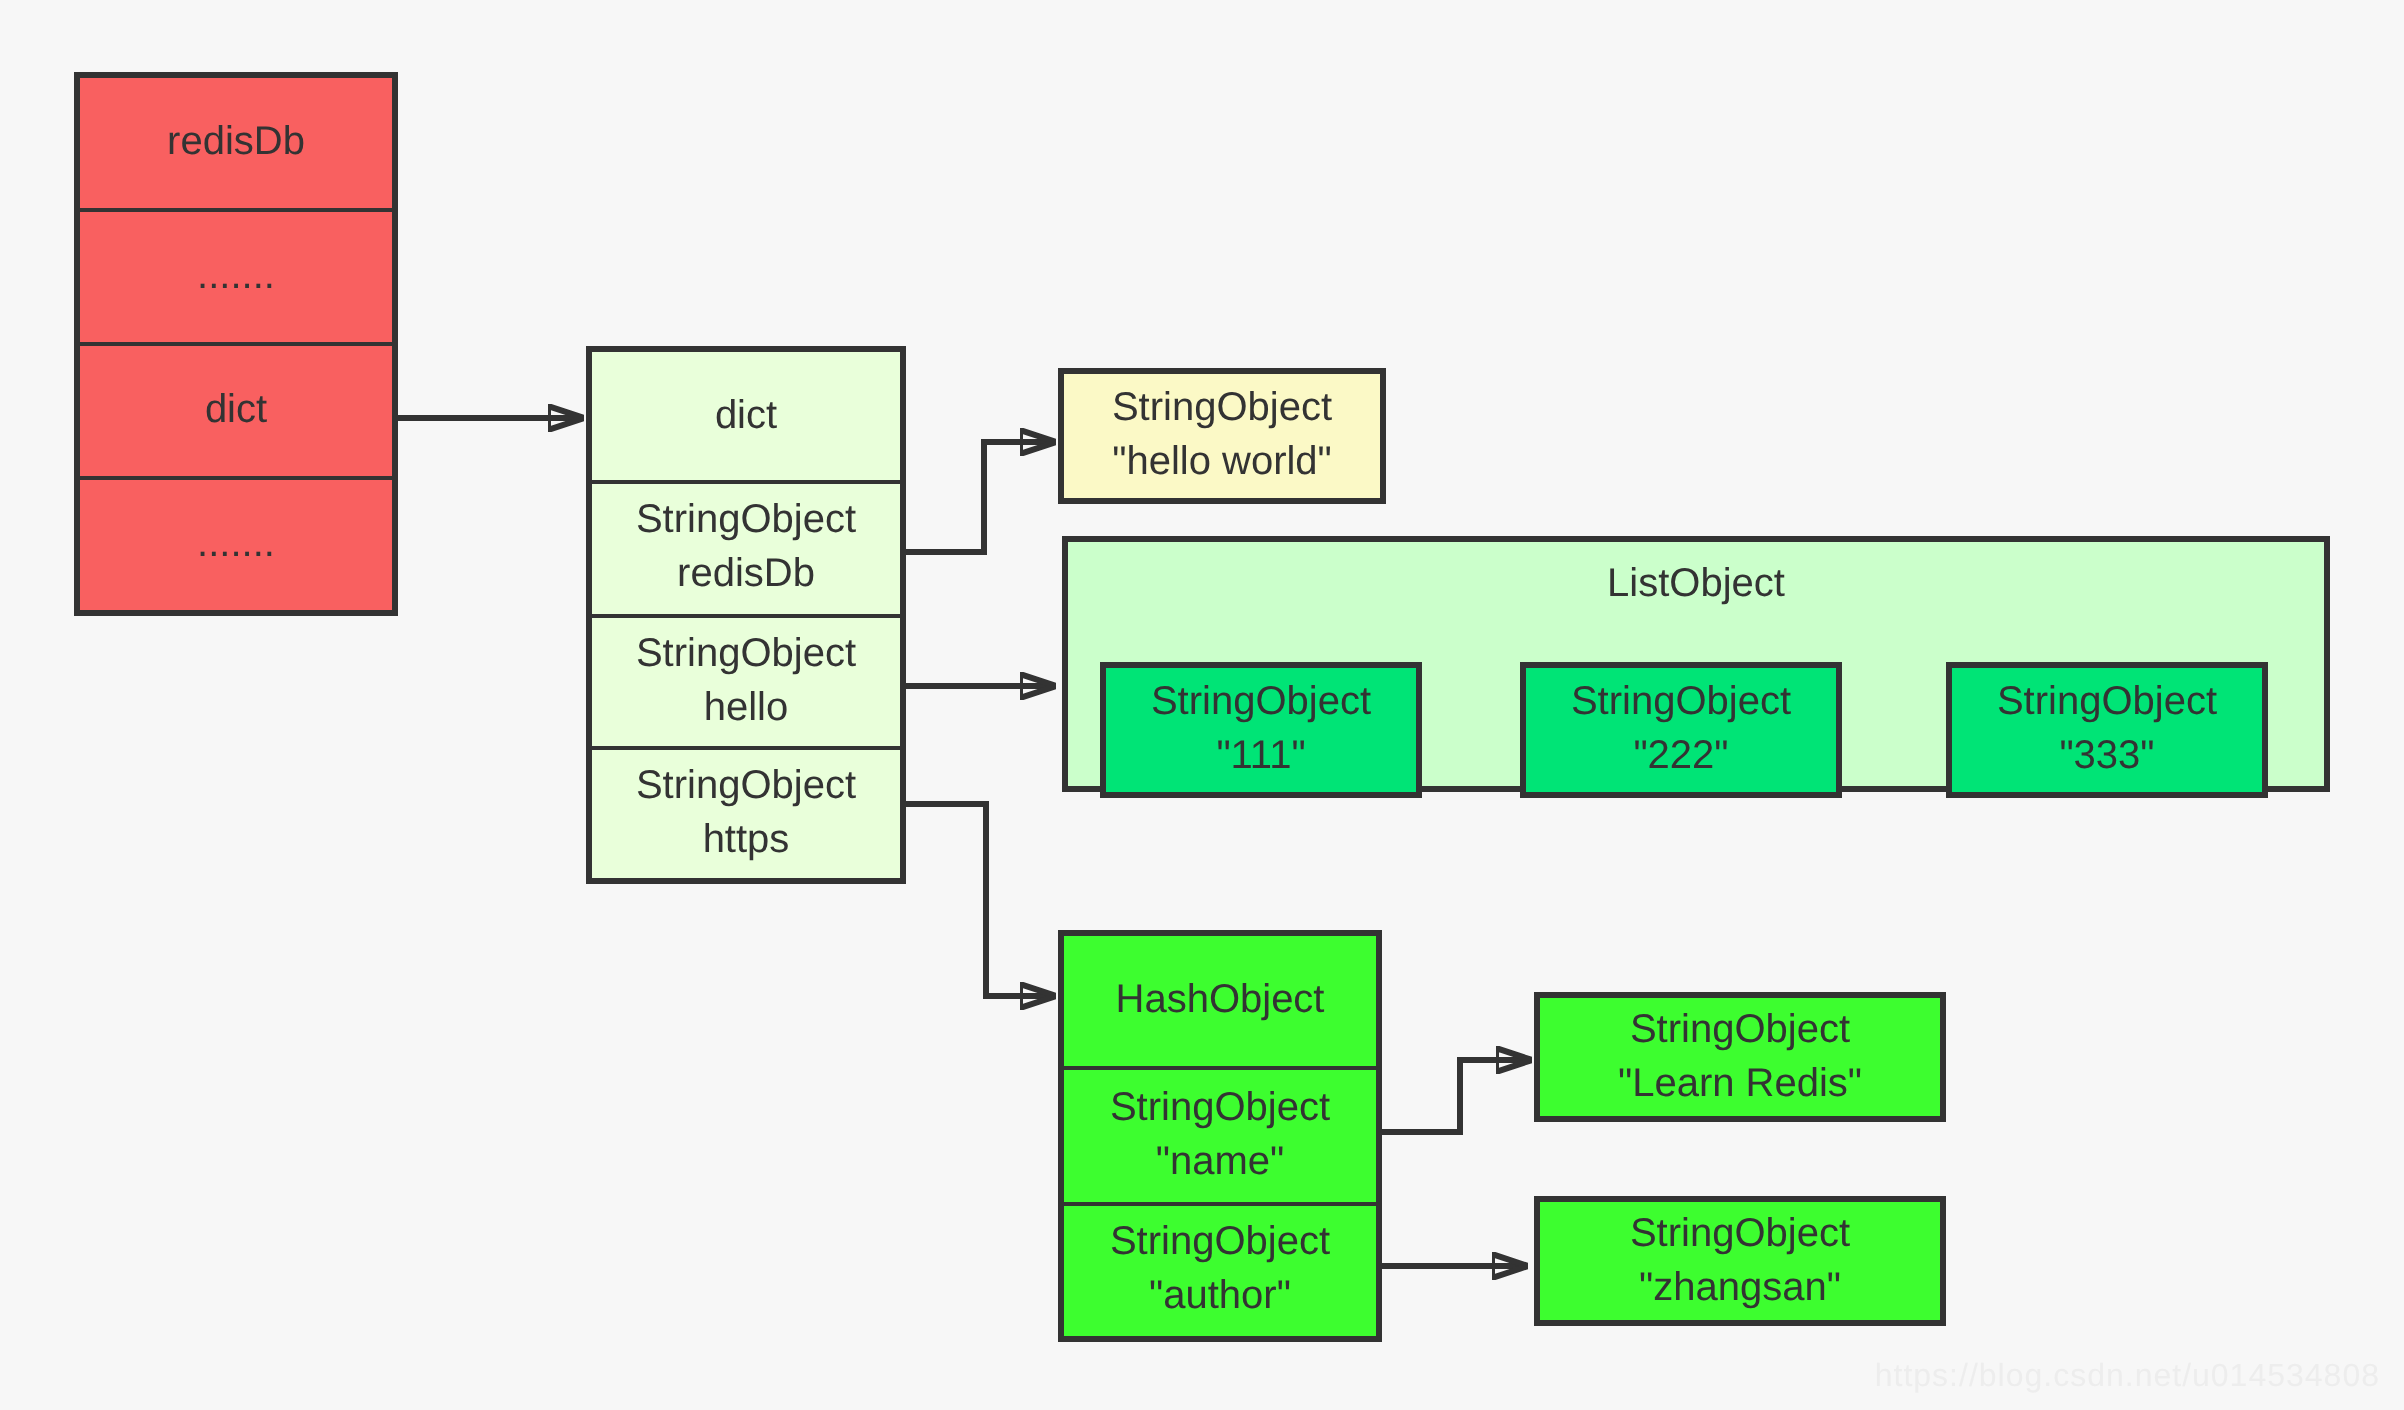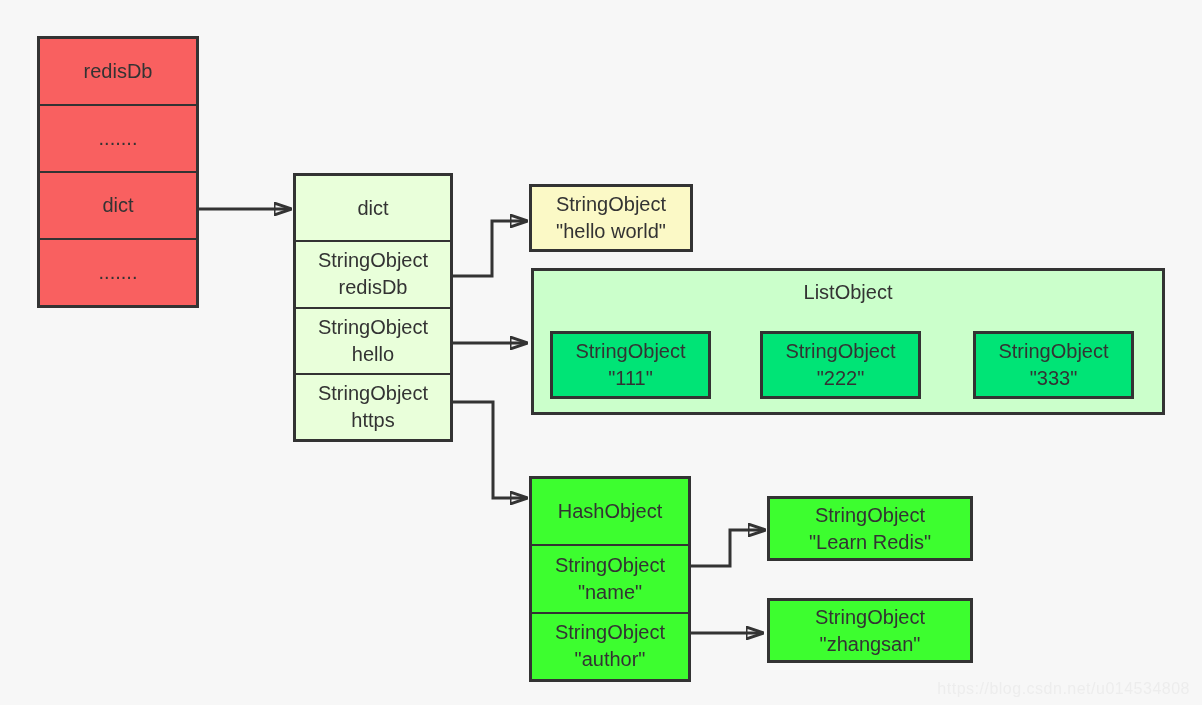--- a/index.html
+++ b/index.html
@@ -66,32 +66,32 @@
   .pale-green-bg { background: var(--pale-green); }
   .pale-yellow-bg { background: var(--pale-yellow); }
   .list-bg { background: var(--list-bg); }
   .spring-green-bg { background: var(--spring-green); }
   .bright-green-bg { background: var(--bright-green); }
 
   
   .redisdb-table { left: 37px; top: 36px; width: 162px; height: 272px; }
   .dict-table    { left: 293px; top: 173px; width: 160px; height: 269px; }
   .hello-box     { left: 529px; top: 184px; width: 164px; height: 68px; }
-  .list-container{ left: 531px; top: 268px; width: 634px; height: 147px; }
+  .list-container{ left: 531px; top: 268px; width: 634px; height: 128px; }
   .list-title {
     position: absolute;
     left: 0; top: 10px; width: 100%;
     text-align: center;
     font-size: 20px;
   }
   .list-item { position: absolute; top: 60px; width: 161px; height: 68px; }
   .list-item-1 { left: 16px; }
   .list-item-2 { left: 226px; }
   .list-item-3 { left: 439px; }
-  .hash-table    { left: 529px; top: 476px; width: 162px; height: 206px; }
+  .hash-table    { left: 529px; top: 465px; width: 162px; height: 206px; }
   .learn-box     { left: 767px; top: 496px; width: 206px; height: 65px; }
   .zhangsan-box  { left: 767px; top: 598px; width: 206px; height: 65px; }
 
   .watermark {
     position: absolute;
     right: 12px;
     bottom: 7px;
     font-size: 16px;
     letter-spacing: 0.5px;
     color: var(--watermark);

